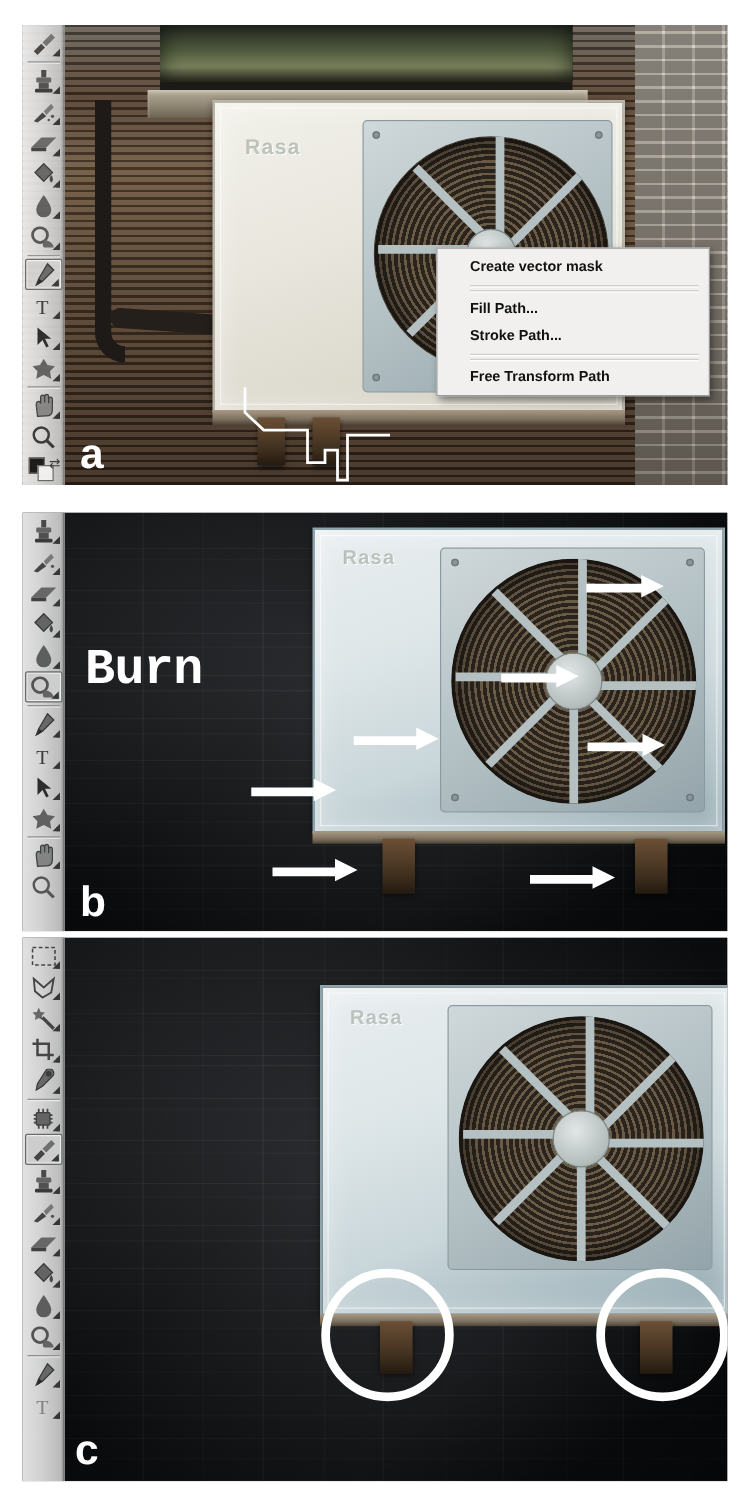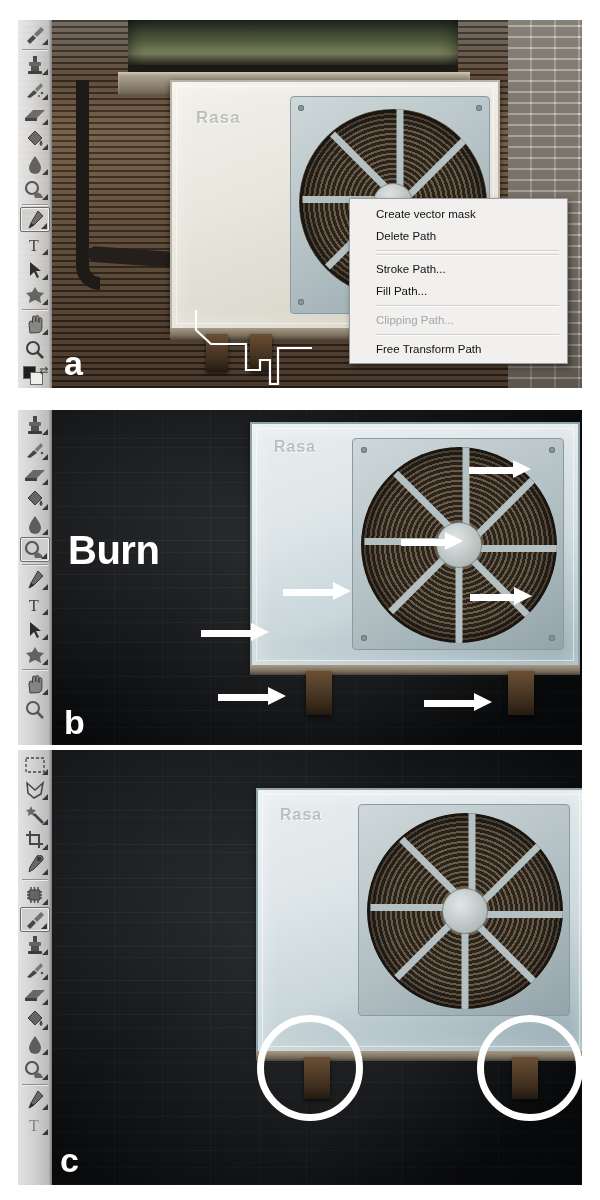--- a/index.html
+++ b/index.html
@@ -131,21 +131,21 @@
   .sw-w { position:absolute; left:10px; top:8px; width:13px; height:13px; background:#fdfdfd; border:1px solid #6d6d6d; }
   .sw-ar { position:absolute; right:1px; top:0px; color:#3c3c3c; font-size:11px; }
 
   
   #context-menu {
     position:absolute; left:331px; top:178px; width:219px;
     background:#f1f0ef; border:1px solid #9b9b9b;
     box-shadow:2px 3px 6px rgba(0,0,0,.45);
     padding:4px 0 3px 0; font-size:11.5px; color:#111;
   }
-  .mi { padding:4px 10px 4px 26px; white-space:nowrap; line-height:14px; }
+  .mi { padding:4px 10px 4px 26px; white-space:nowrap; line-height:14px;font-weight:bold; }
   .mi.disabled { color:#a5a5a5; }
   .mi.highlight {
     background:linear-gradient(180deg,#f3f9fd,#ddeefa);
     border:1px solid #b8dcf0; border-radius:3px;
     margin:0 3px; padding-left:23px;
   }
   .mi-sep { height:1px; background:#d0cfcd; margin:3px 8px 3px 26px; box-shadow:0 1px 0 #fdfdfd; }
 
   
   .arrow { position:absolute; height:12px; }
@@ -296,27 +296,25 @@
       </div>
       <div class="swatches">
         <div class="sw-b"></div>
         <div class="sw-w"></div>
         <div class="sw-ar">⇄</div>
       </div>
     </div>
 
     <div id="context-menu">
       <div class="mi">Create vector mask</div>
-      <div class="mi">Delete Path</div>
       <div class="mi-sep"></div>
       <div class="mi-sep"></div>
+      <div class="mi">Fill Path...</div>
       <div class="mi">Stroke Path...</div>
-      <div class="mi">Fill Path...</div>
       <div class="mi-sep"></div>
-      <div class="mi disabled">Clipping Path...</div>
       <div class="mi-sep"></div>
       <div class="mi">Free Transform Path</div>
     </div>
 
     <div class="panel-letter" style="left:46px; bottom:8px;">a</div>
   </div>
 
   <div class="panel" id="panel-b">
     <div class="bg bg-brick"></div>
     <div class="bg-brick-vig"></div>
@@ -369,21 +367,21 @@
       </div>
     <div class="arrow" style="left:200px; top:280px; width:68px;">
         <div class="shaft"></div>
         <div class="head"></div>
       </div>
     <div class="arrow" style="left:406px; top:286px; width:68px;">
         <div class="shaft"></div>
         <div class="head"></div>
       </div>
 
-    <div class="burn-label" style="left:50px; top:118px;">Burn</div>
+    <div class="burn-label" style="left:50px; top:104px;font-family:Liberation Mono, monospace;">Burn</div>
 
     <div class="toolbar" id="toolbar-b" style="height:100%;">
       <div class="tool">
         <svg width="18" height="20" viewBox="0 0 18 20">
             <rect x="7" y="1" width="4" height="6" fill="#4d4d4d"></rect>
             <rect x="3" y="7" width="12" height="4" rx="1" fill="#6a6a6a"></rect>
             <rect x="5" y="11" width="8" height="5" fill="#555"></rect>
             <rect x="2" y="16" width="14" height="3" rx="1" fill="#3e3e3e"></rect>
           </svg>
           <span class="tri"></span>

